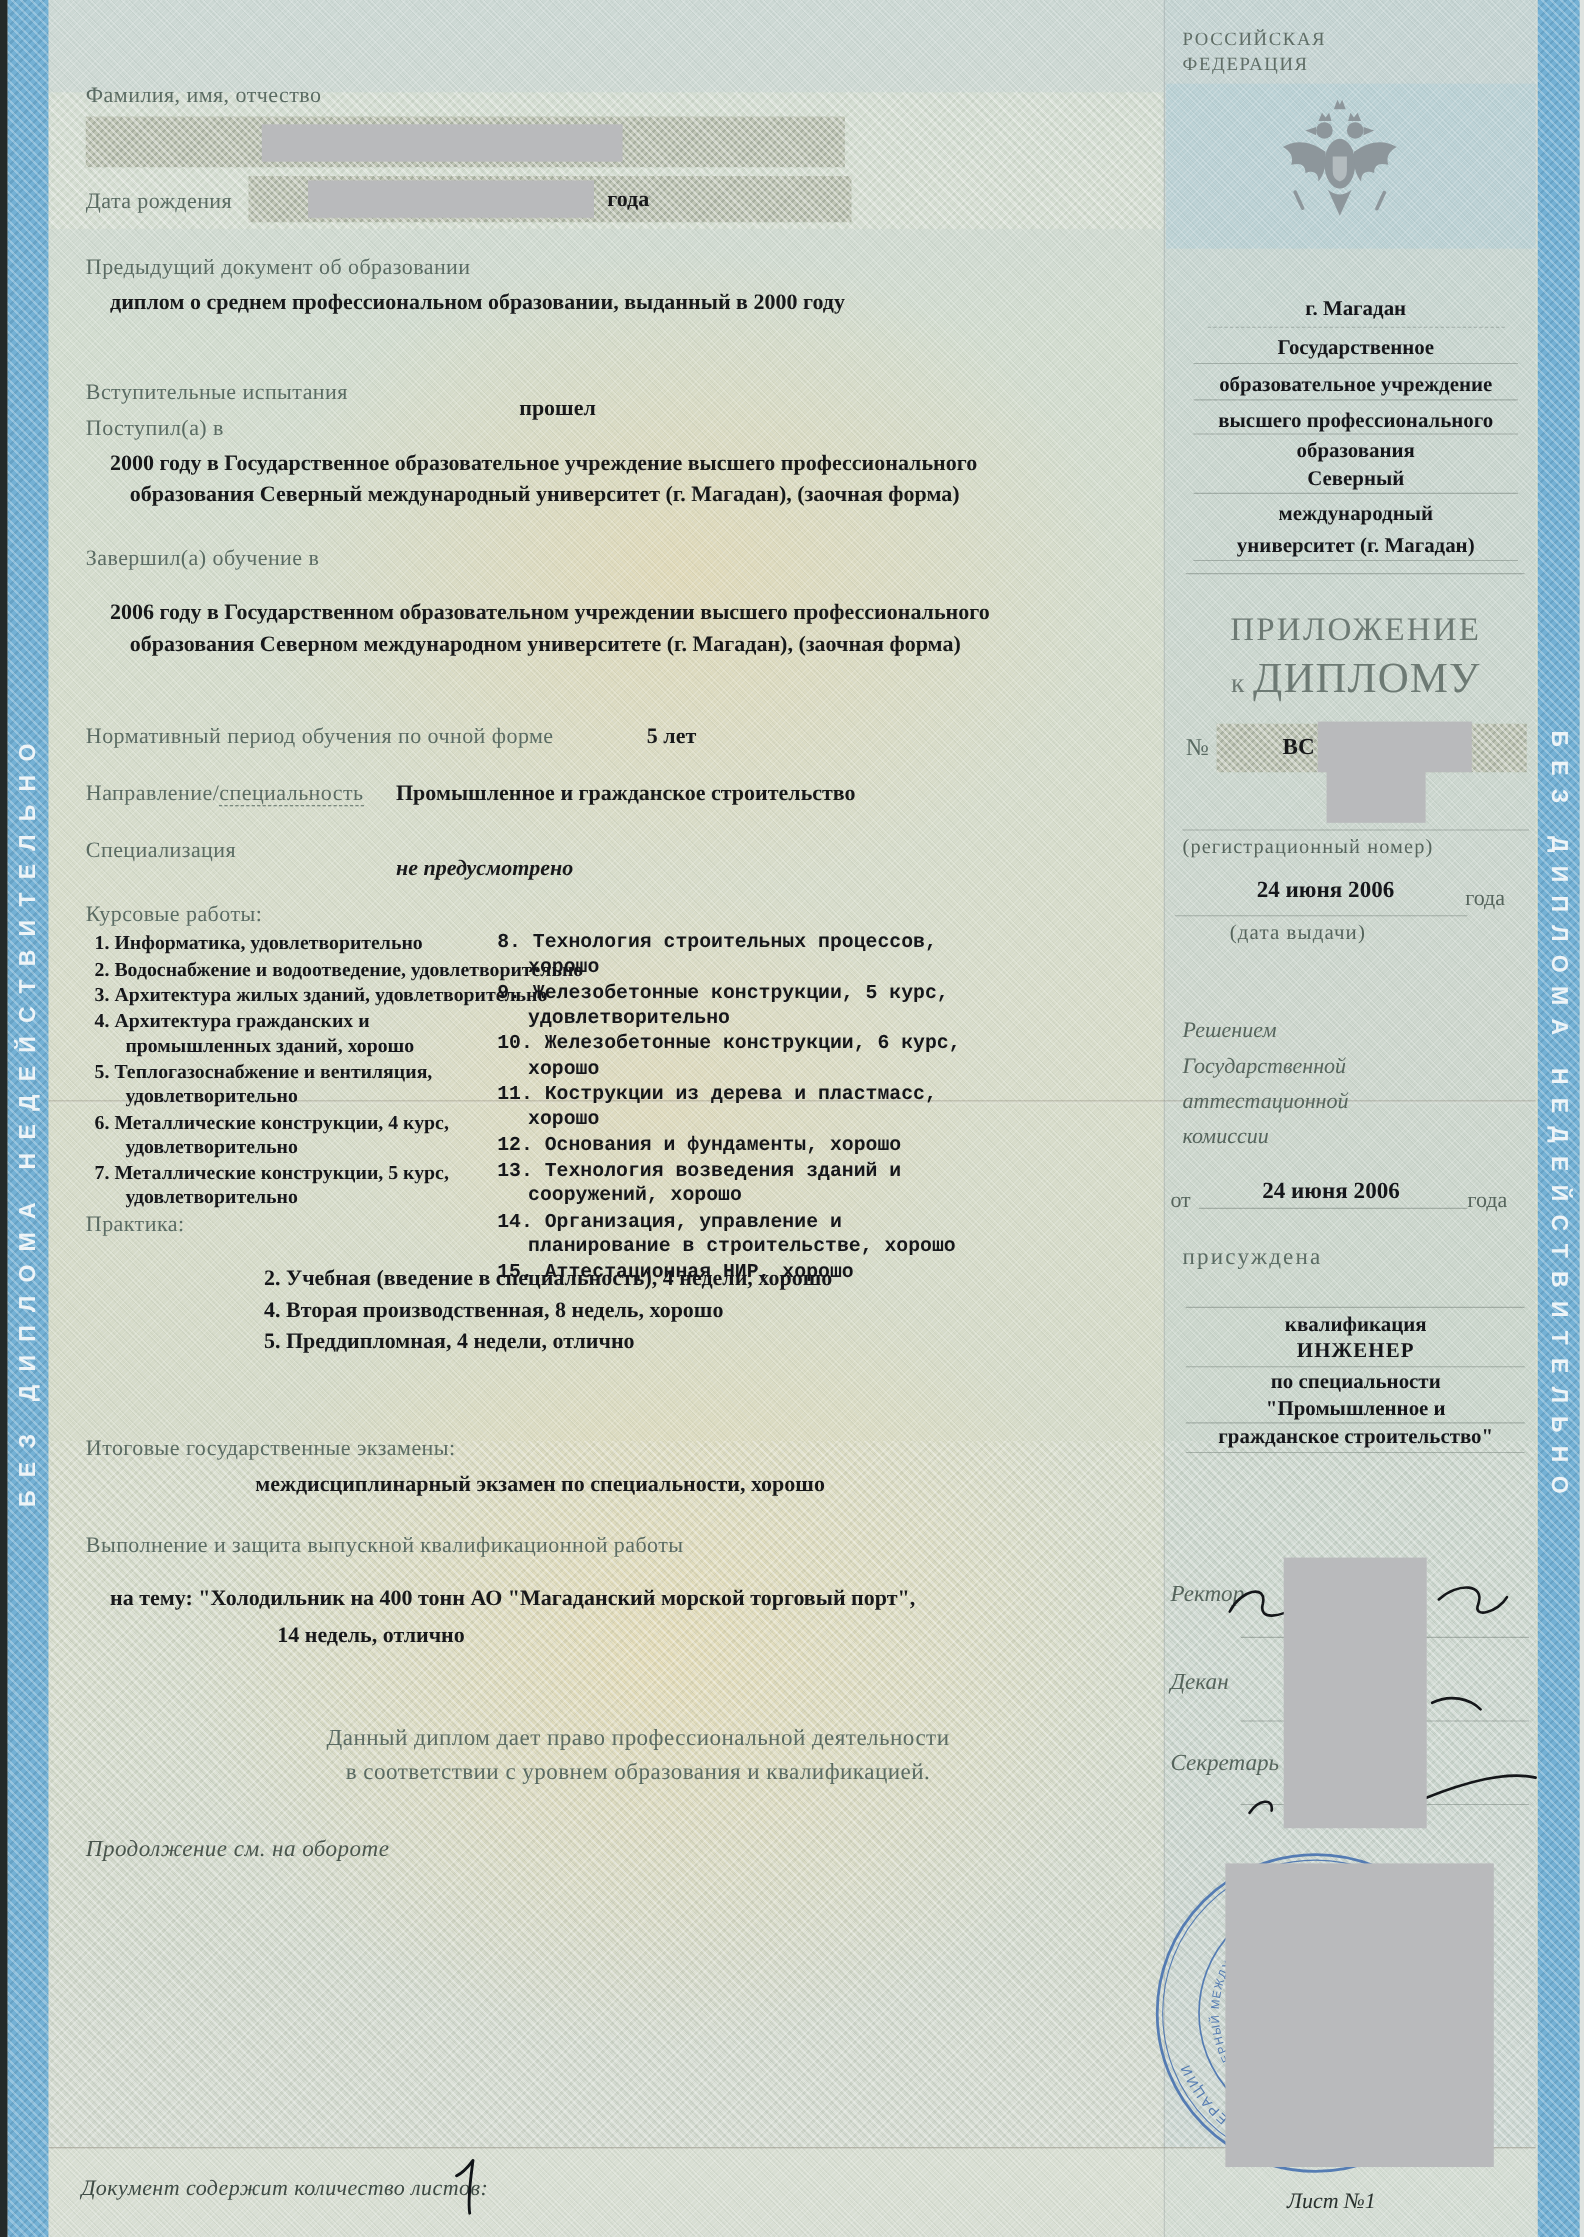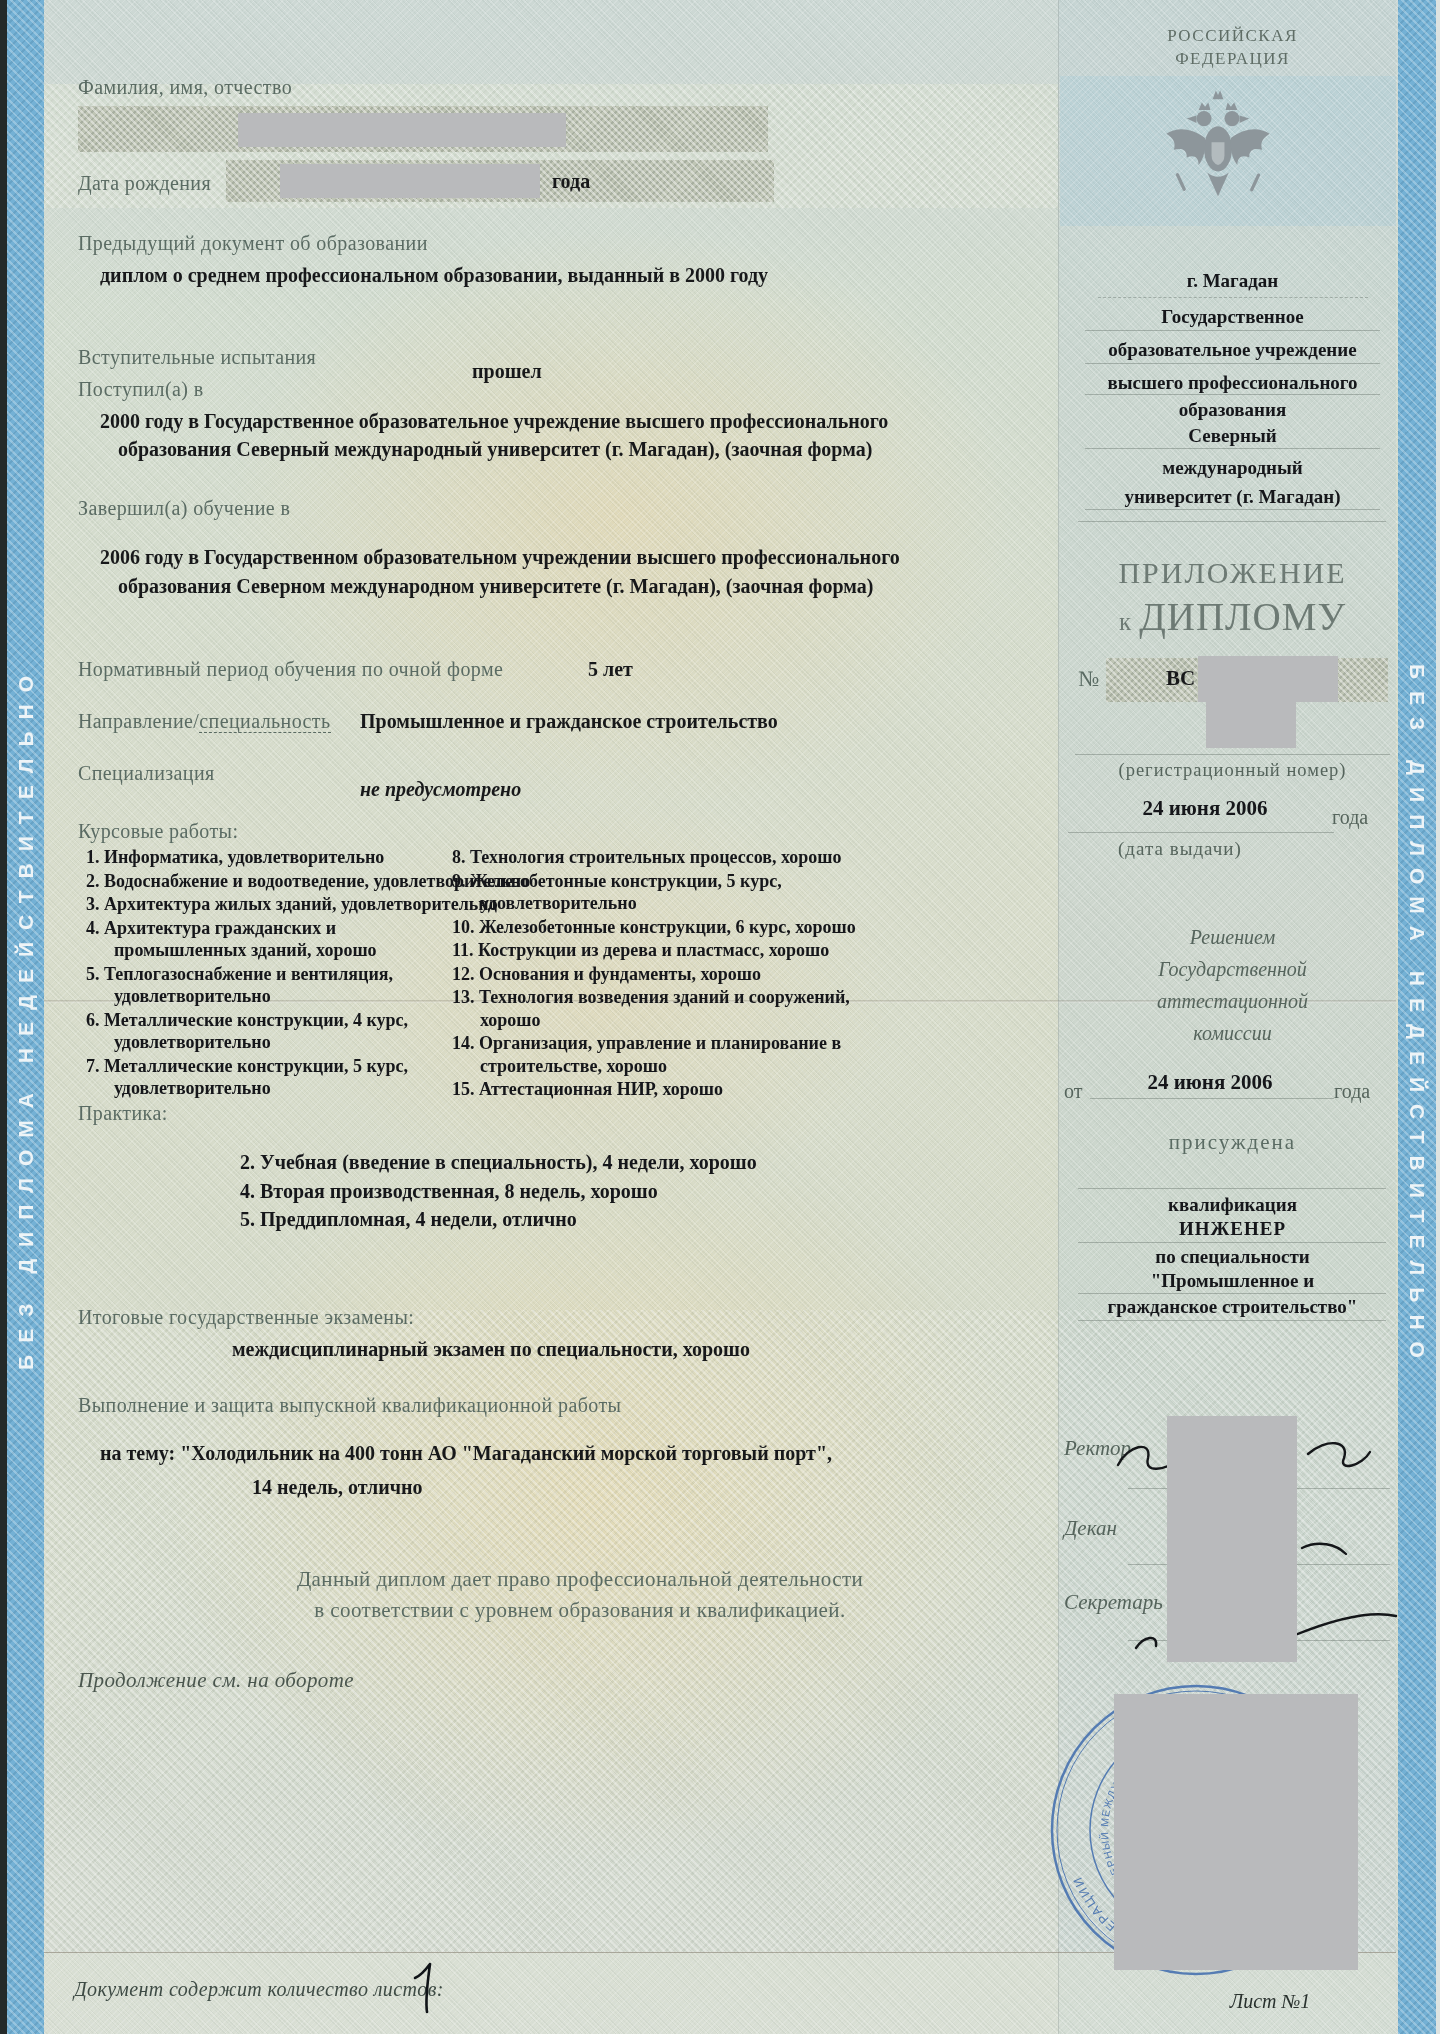--- a/index.html
+++ b/index.html
@@ -42,21 +42,21 @@
   .band-text{font-family:"Liberation Sans","DejaVu Sans",sans-serif;font-weight:bold;
     font-size:21px;letter-spacing:12px;color:#eef4f7;white-space:nowrap;}
   .bt-l{writing-mode:vertical-rl;transform:rotate(180deg);}
   .bt-r{writing-mode:vertical-rl;}
   .lbl{position:absolute;color:#5a6b63;font-size:20px;letter-spacing:.4px;white-space:nowrap;z-index:3;}
   .fill{position:absolute;font-weight:bold;color:#17181a;font-size:20px;white-space:nowrap;z-index:3;}
   .it{font-style:italic;}
   .ctr{text-align:center;}
   .rbold{position:absolute;left:1075px;width:315px;font-weight:bold;color:#15161a;font-size:19px;
     text-align:center;white-space:nowrap;z-index:3;}
-  .rlbl{position:absolute;left:1075px;width:315px;text-align:center;color:#55645c;font-size:20px;z-index:3;}
+  .rlbl{position:absolute;left:1075px;width:315px;text-align:left;color:#55645c;font-size:20px;z-index:3;}
   .rline{position:absolute;height:0;border-top:1px solid rgba(100,112,106,.42);z-index:2;}
   .rline.dash{border-top-style:dashed;}
   .redact{position:absolute;background:#b9babc;z-index:8;}
   .redact-tex{position:absolute;z-index:5;background-color:#bfc5b5;
     background-image:
       repeating-linear-gradient(45deg,rgba(255,255,255,.40) 0 2px,transparent 2px 5px),
       repeating-linear-gradient(-45deg,rgba(96,108,96,.25) 0 2px,transparent 2px 5px);}
   ol.course{position:absolute;list-style:none;margin:0;padding:0;font-weight:bold;font-size:18px;
     line-height:22.5px;color:#15161a;z-index:3;}
   ol.course li{padding-left:28px;text-indent:-28px;margin-bottom:1px;}
@@ -131,21 +131,21 @@
   <div class="lbl" style="left:78px;top:820px;">Курсовые работы:</div>
   <ol class="course cl" style="left:86px;top:846px;width:385px;">
     <li>1. Информатика, удовлетворительно</li>
     <li>2. Водоснабжение и водоотведение, удовлетворительно</li>
     <li>3. Архитектура жилых зданий, удовлетворительно</li>
     <li>4. Архитектура гражданских и промышленных зданий, хорошо</li>
     <li>5. Теплогазоснабжение и вентиляция, удовлетворительно</li>
     <li>6. Металлические конструкции, 4 курс, удовлетворительно</li>
     <li>7. Металлические конструкции, 5 курс, удовлетворительно</li>
   </ol>
-  <ol class="course" style="left:452px;top:846px;width:432px;">
+  <ol class="course" style="left:452px;top:846px;width:432px;font-family:Liberation Mono, monospace;">
     <li>8. Технология строительных процессов, хорошо</li>
     <li>9. Железобетонные конструкции, 5 курс, удовлетворительно</li>
     <li>10. Железобетонные конструкции, 6 курс, хорошо</li>
     <li>11. Кострукции из дерева и пластмасс, хорошо</li>
     <li>12. Основания и фундаменты, хорошо</li>
     <li>13. Технология возведения зданий и сооружений, хорошо</li>
     <li>14. Организация, управление и планирование в строительстве, хорошо</li>
     <li>15. Аттестационная НИР, хорошо</li>
   </ol>
 

